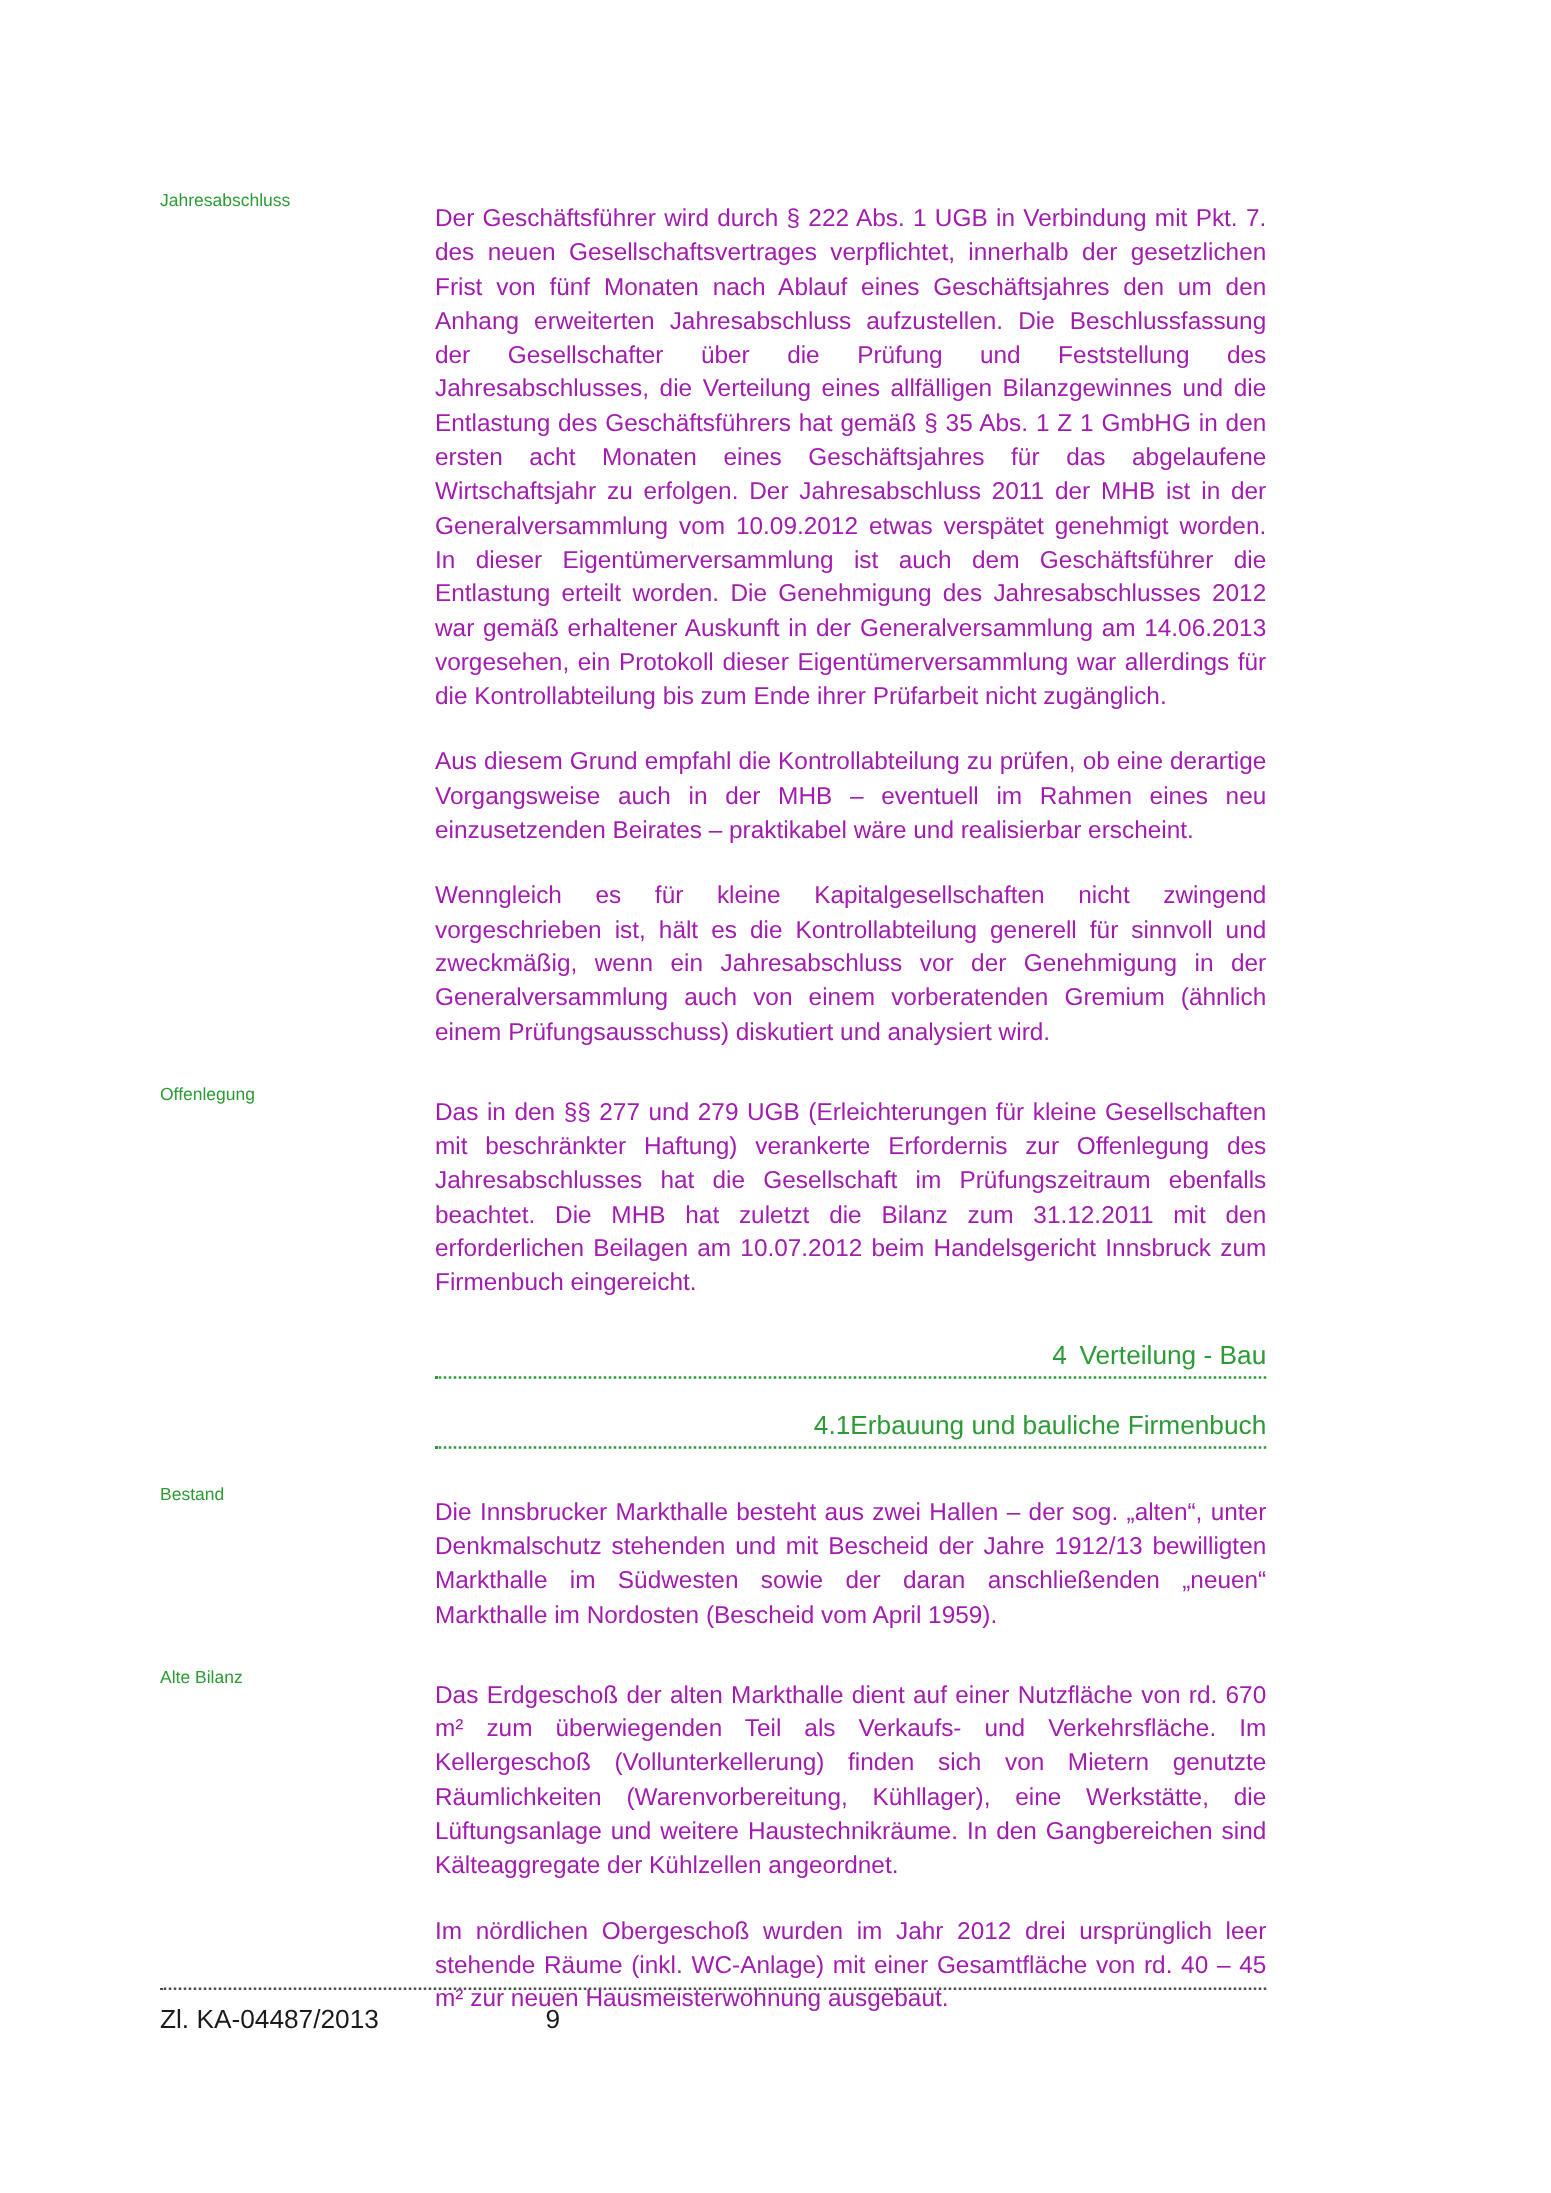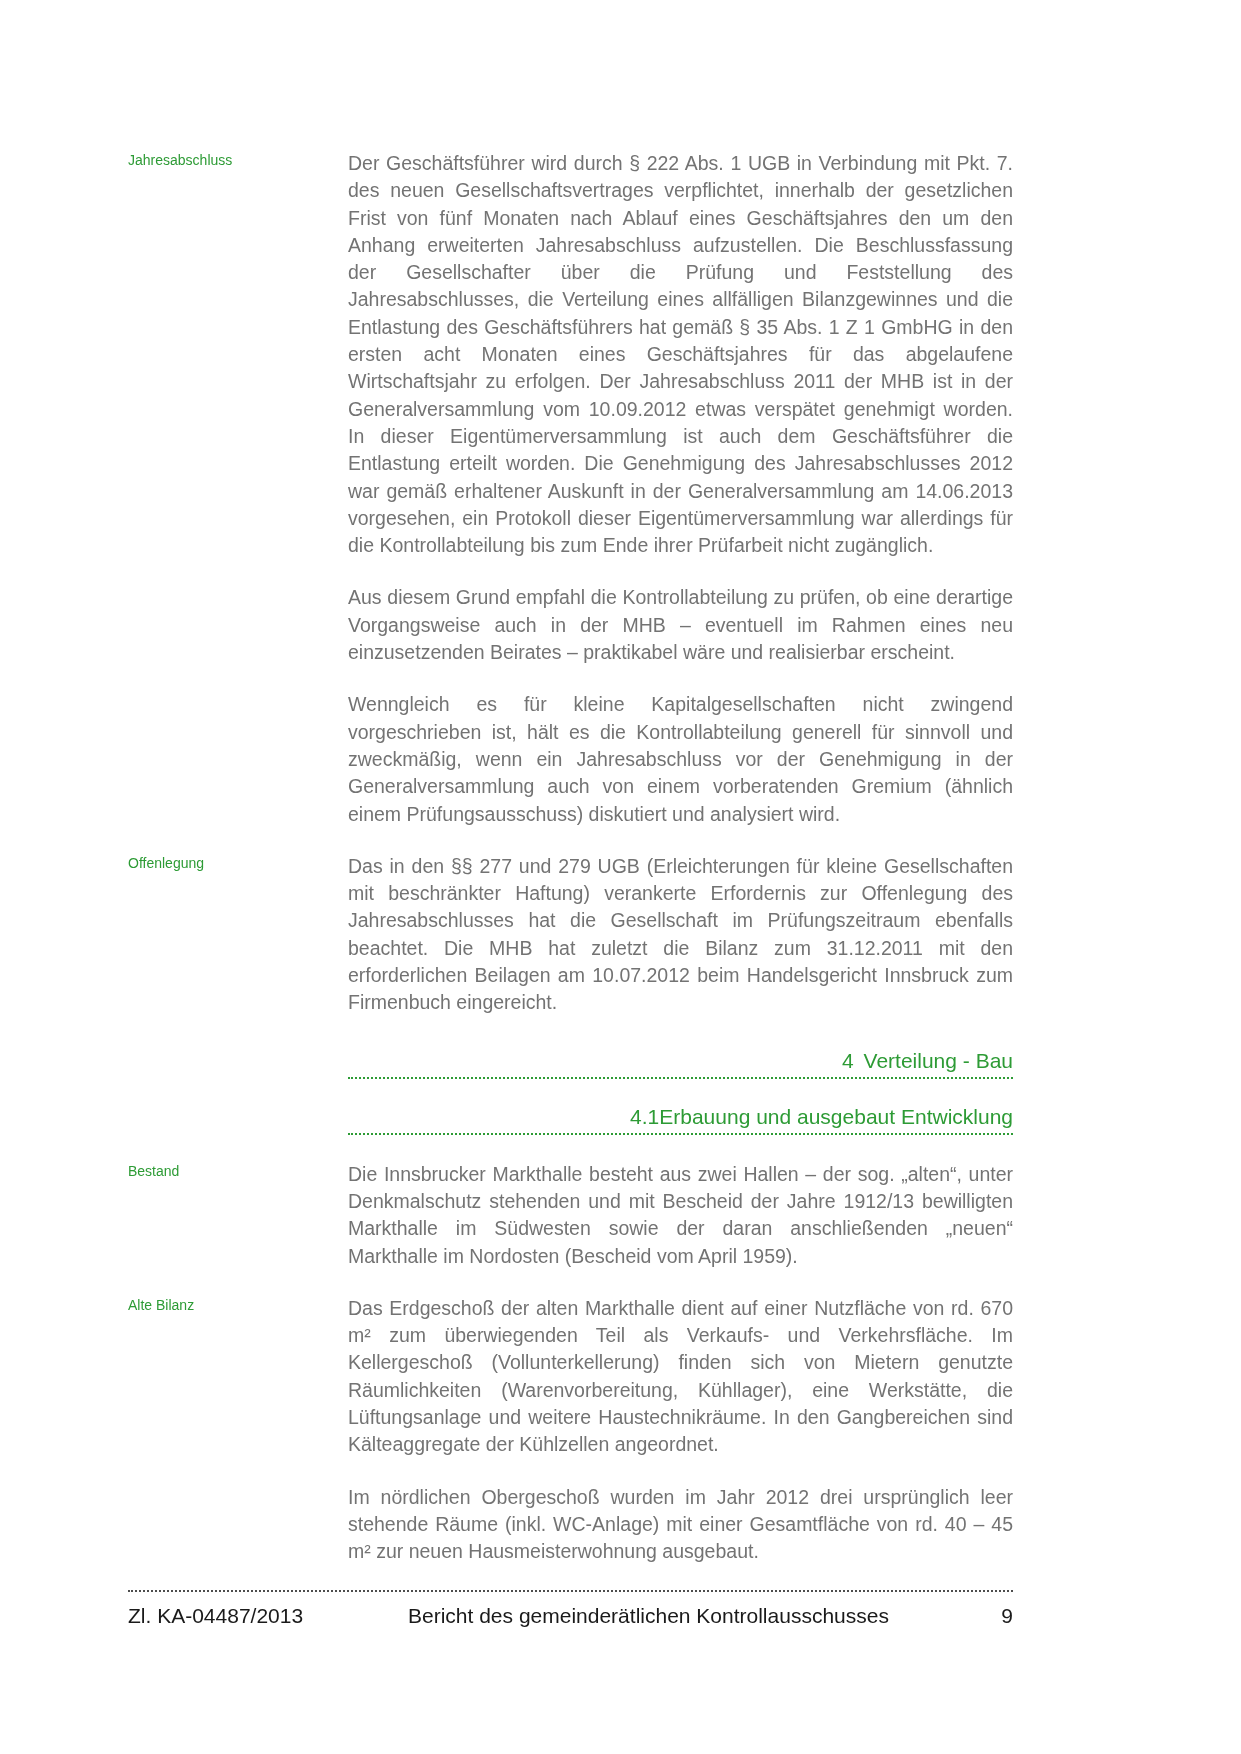--- a/index.html
+++ b/index.html
@@ -36,26 +36,26 @@
     color: #2d9b35;
     font-size: 14px;
     line-height: 1.42;
     padding-top: 1px;
   }
   .body-col {
     flex: 1 1 auto;
     width: 665px;
   }
   p.para {
-    margin: 0 0 25px 0;
+    margin: 12px 0 25px 0;
     font-size: 19.5px;
     line-height: 1.40;
     text-align: justify;
     text-justify: inter-word;
-    color: #737373;
+    color: #a21caf;
     hyphens: manual;
   }
   p.para.last {
     margin-bottom: 0;
   }
   .spacer-32 { height: 32px; }
 
   
   .heading-block {
     margin-left: 220px;
@@ -131,21 +131,21 @@
 
     <div class="heading-block">
       <div class="heading">
         <span class="num">4</span><span>Verteilung - Bau</span>
       </div>
       <div class="dotted-rule"></div>
     </div>
 
     <div class="heading-block">
       <div class="heading-sub">
-        <span class="num">4.1</span><span>Erbauung und ausgebaut Entwicklung</span>
+        <span class="num">4.1</span><span>Erbauung und bauliche Firmenbuch</span>
       </div>
       <div class="dotted-rule"></div>
     </div>
 
     <div class="row">
       <div class="margin-note">Bestand</div>
       <div class="body-col">
         <p class="para">Die Innsbrucker Markthalle besteht aus zwei Hallen – der sog. „alten“, unter Denkmalschutz stehenden und mit Bescheid der Jahre 1912/13 bewilligten Markthalle im Südwesten sowie der daran anschließenden „neuen“ Markthalle im Nordosten (Bescheid vom April 1959).</p>
       </div>
     </div>
@@ -157,18 +157,17 @@
         <p class="para last">Im nördlichen Obergeschoß wurden im Jahr 2012 drei ursprünglich leer stehende Räume (inkl. WC-Anlage) mit einer Gesamtfläche von rd. 40 – 45 m² zur neuen Hausmeisterwohnung ausgebaut.</p>
       </div>
     </div>
 
   </div>
 
   <div class="footer">
     <div class="footer-rule"></div>
     <div class="footer-row">
       <div class="footer-left">Zl. KA-04487/2013</div>
-      <div class="footer-center">Bericht des gemeinderätlichen Kontrollausschusses</div>
       <div class="footer-right">9</div>
     </div>
   </div>
 
 </div>
 
 </body></html>

